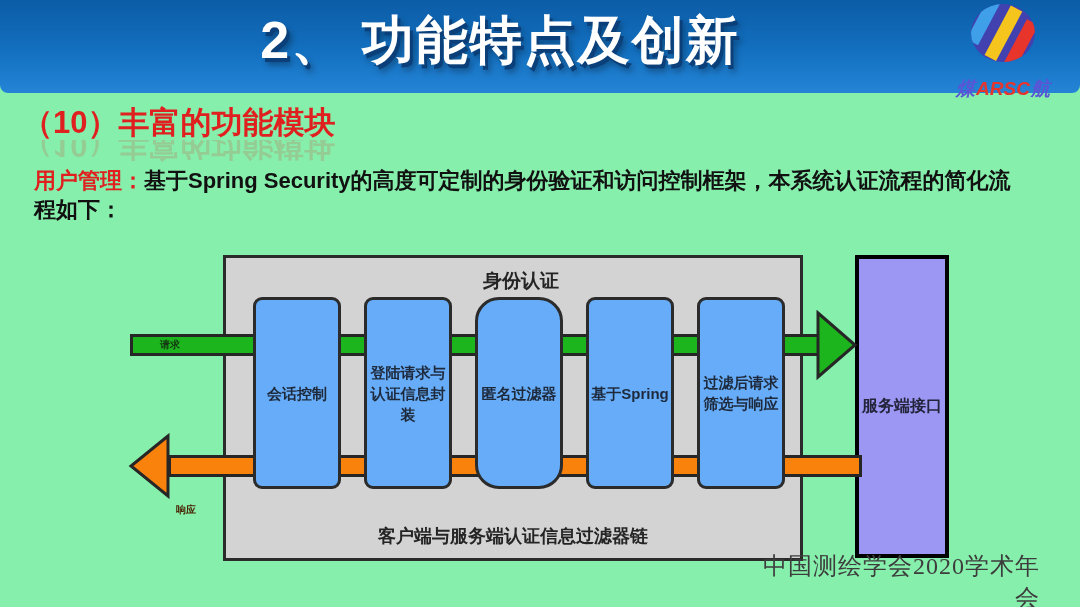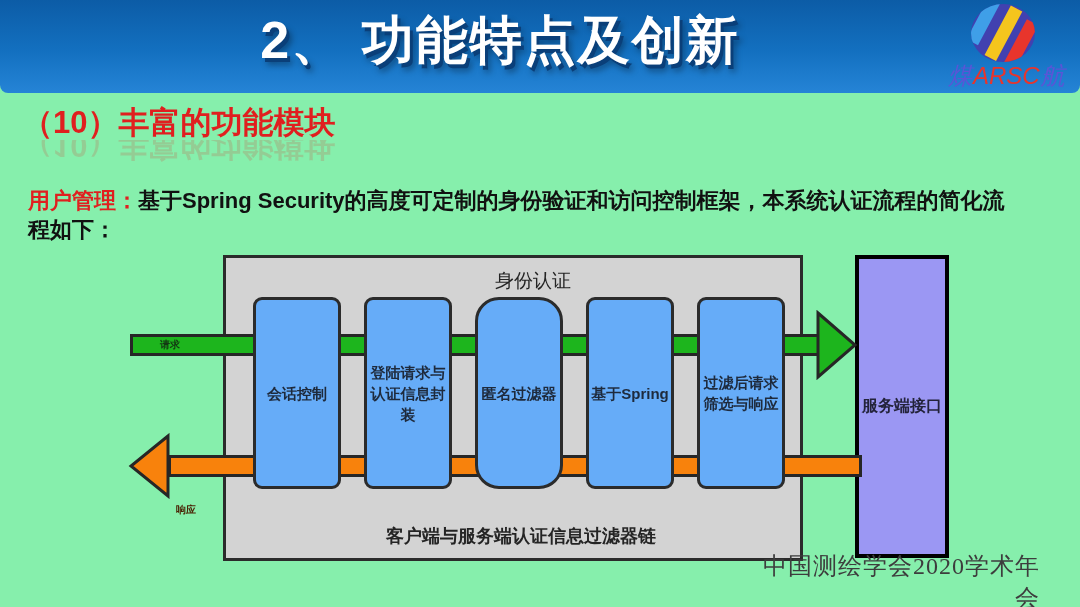--- a/index.html
+++ b/index.html
@@ -7,45 +7,45 @@
   .slide{position:relative;width:1080px;height:607px;background:#86efac;overflow:hidden;}
 
   
   .banner{position:absolute;left:0;top:0;width:1080px;height:93px;
     background:linear-gradient(180deg,#0c5ca6 0%,#1370c0 55%,#2584d6 100%);
     border-radius:0 0 8px 8px;}
   .banner-title{position:absolute;left:0;top:6px;width:1000px;text-align:center;
     color:#ffffff;font-size:52px;font-weight:bold;letter-spacing:2px;
     text-shadow:3px 4px 0 #0a3f79,5px 7px 6px rgba(0,0,0,.35);}
   .logo{position:absolute;left:948px;top:3px;width:110px;height:88px;text-align:center;}
-  .logo-text{position:absolute;left:0;top:62px;width:110px;font-size:24px;font-weight:normal;
+  .logo-text{position:absolute;left:0;top:75px;width:110px;font-size:19px;font-weight:bold;
     font-style:italic;letter-spacing:0;line-height:22px;white-space:nowrap;}
   .logo-cn{color:#5a55d6;}
   .logo-en{color:#e8352c;padding:0 1px;}
 
   
   .sec-head{position:absolute;left:22px;top:106px;color:#e01f1f;font-size:31px;
     font-weight:bold;white-space:nowrap;line-height:34px;}
   .sec-head-reflect{position:absolute;left:22px;top:140px;color:#e01f1f;font-size:31px;
     font-weight:bold;white-space:nowrap;line-height:34px;transform:scaleY(-1);
     opacity:.16;height:22px;overflow:hidden;pointer-events:none;}
 
   
-  .intro{position:absolute;left:28px;top:166px;width:990px;font-size:22px;
-    font-weight:bold;line-height:29px;color:#111111;margin-top:20px;}
+  .intro{position:absolute;left:34px;top:166px;width:990px;font-size:22px;
+    font-weight:bold;line-height:29px;color:#111111;}
   .intro .lead{color:#e01f1f;}
 
   
   .diagram{position:absolute;left:0;top:0;width:1080px;height:607px;}
   .gray-box{position:absolute;left:223px;top:255px;width:574px;height:300px;
     background:#d3d3d3;border:3px solid #2b2b2b;}
-  .gray-title{position:absolute;left:0;top:10px;width:100%;text-align:center;
-    font-size:19px;font-weight:normal;color:#242424;padding-left:20px;}
+  .gray-title{position:absolute;left:8px;top:10px;width:100%;text-align:center;
+    font-size:19px;font-weight:bold;color:#242424;}
   .chain-label{position:absolute;left:0;bottom:10px;width:100%;text-align:center;
-    font-size:18px;font-weight:bold;color:#242424;padding-left:8px;}
+    font-size:18px;font-weight:bold;color:#242424;}
   .server-box{position:absolute;left:855px;top:255px;width:86px;height:295px;
     background:#9b97f3;border:4px solid #000000;display:flex;align-items:center;
     justify-content:center;text-align:center;font-size:16px;font-weight:bold;color:#23233a;}
   .bar{position:absolute;height:16px;border:3px solid #262626;z-index:1;}
   .bar-request{left:130px;top:334px;width:690px;background:#1db51d;}
   .bar-response{left:168px;top:455px;width:688px;background:#f8820c;}
   .bar-label{position:absolute;z-index:2;font-size:10px;font-weight:bold;color:#133813;}
   .lbl-request{left:160px;top:338px;}
   .lbl-response{left:176px;top:459px;color:#4a2405;margin-top:44px;}
   .head-svg{position:absolute;z-index:1;}

